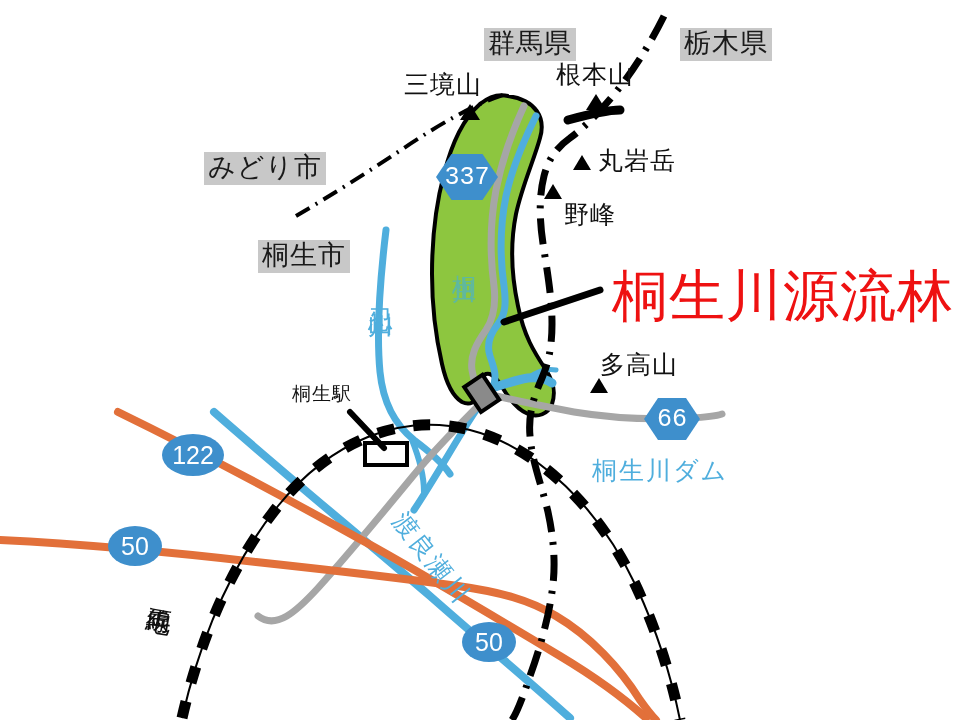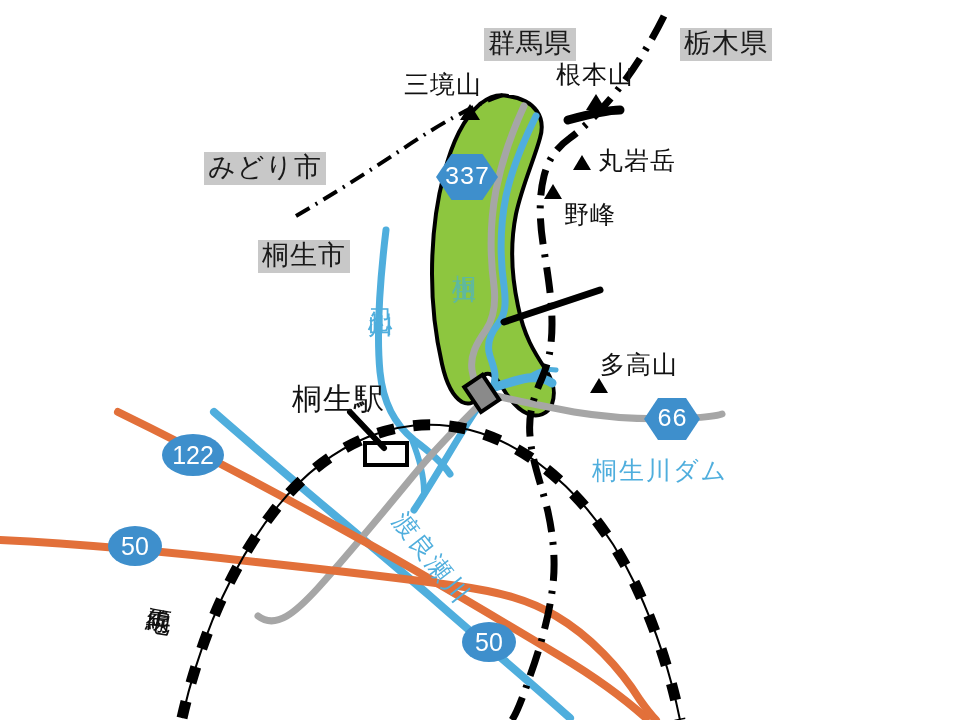--- a/index.html
+++ b/index.html
@@ -49,21 +49,21 @@
   .lbl-river-green {
     color: #5FB8A0;
     font-size: 24px;
     letter-spacing: 2px;
   }
   .lbl-vertical {
     writing-mode: vertical-rl;
     text-orientation: upright;
   }
   .lbl-station {
-    font-size: 30px;
+    font-size: 19px;
     color: #111111;
     letter-spacing: 1px;
   }
   .lbl-title {
     font-size: 56px;
     color: #EE1111;
     letter-spacing: 1px;
     font-weight: 400;
   }
   .lbl-rail {
@@ -240,20 +240,21 @@
   <div class="lbl lbl-river lbl-vertical" style="left:368px; top:288px;">忍山川</div>
 
   <div class="lbl lbl-river rot-diag" style="left:408px; top:508px; transform: rotate(52deg);">渡良瀬川</div>
 
   <div class="lbl lbl-station" style="left:292px; top:384px;">桐生駅</div>
 
   <div class="lbl lbl-river" style="left:560px; top:458px;margin-left:32px;">桐生川ダム</div>
 
   <div class="lbl lbl-rail lbl-vertical rot-diag" style="left:152px; top:588px; transform: rotate(10deg);">両毛線</div>
 
+  <div class="lbl lbl-title" style="left:612px; top:268px;">桐生川源流林</div>
 
   <div class="route-badge route-hex" style="left:436px; top:154px; width:62px; height:46px;">
     <span>337</span>
   </div>
 
   <div class="route-badge route-hex" style="left:644px; top:398px; width:56px; height:42px;">
     <span>66</span>
   </div>
 
   <div class="route-badge route-ellipse" style="left:162px; top:422px; width:62px; height:42px;margin-top:12px;">

